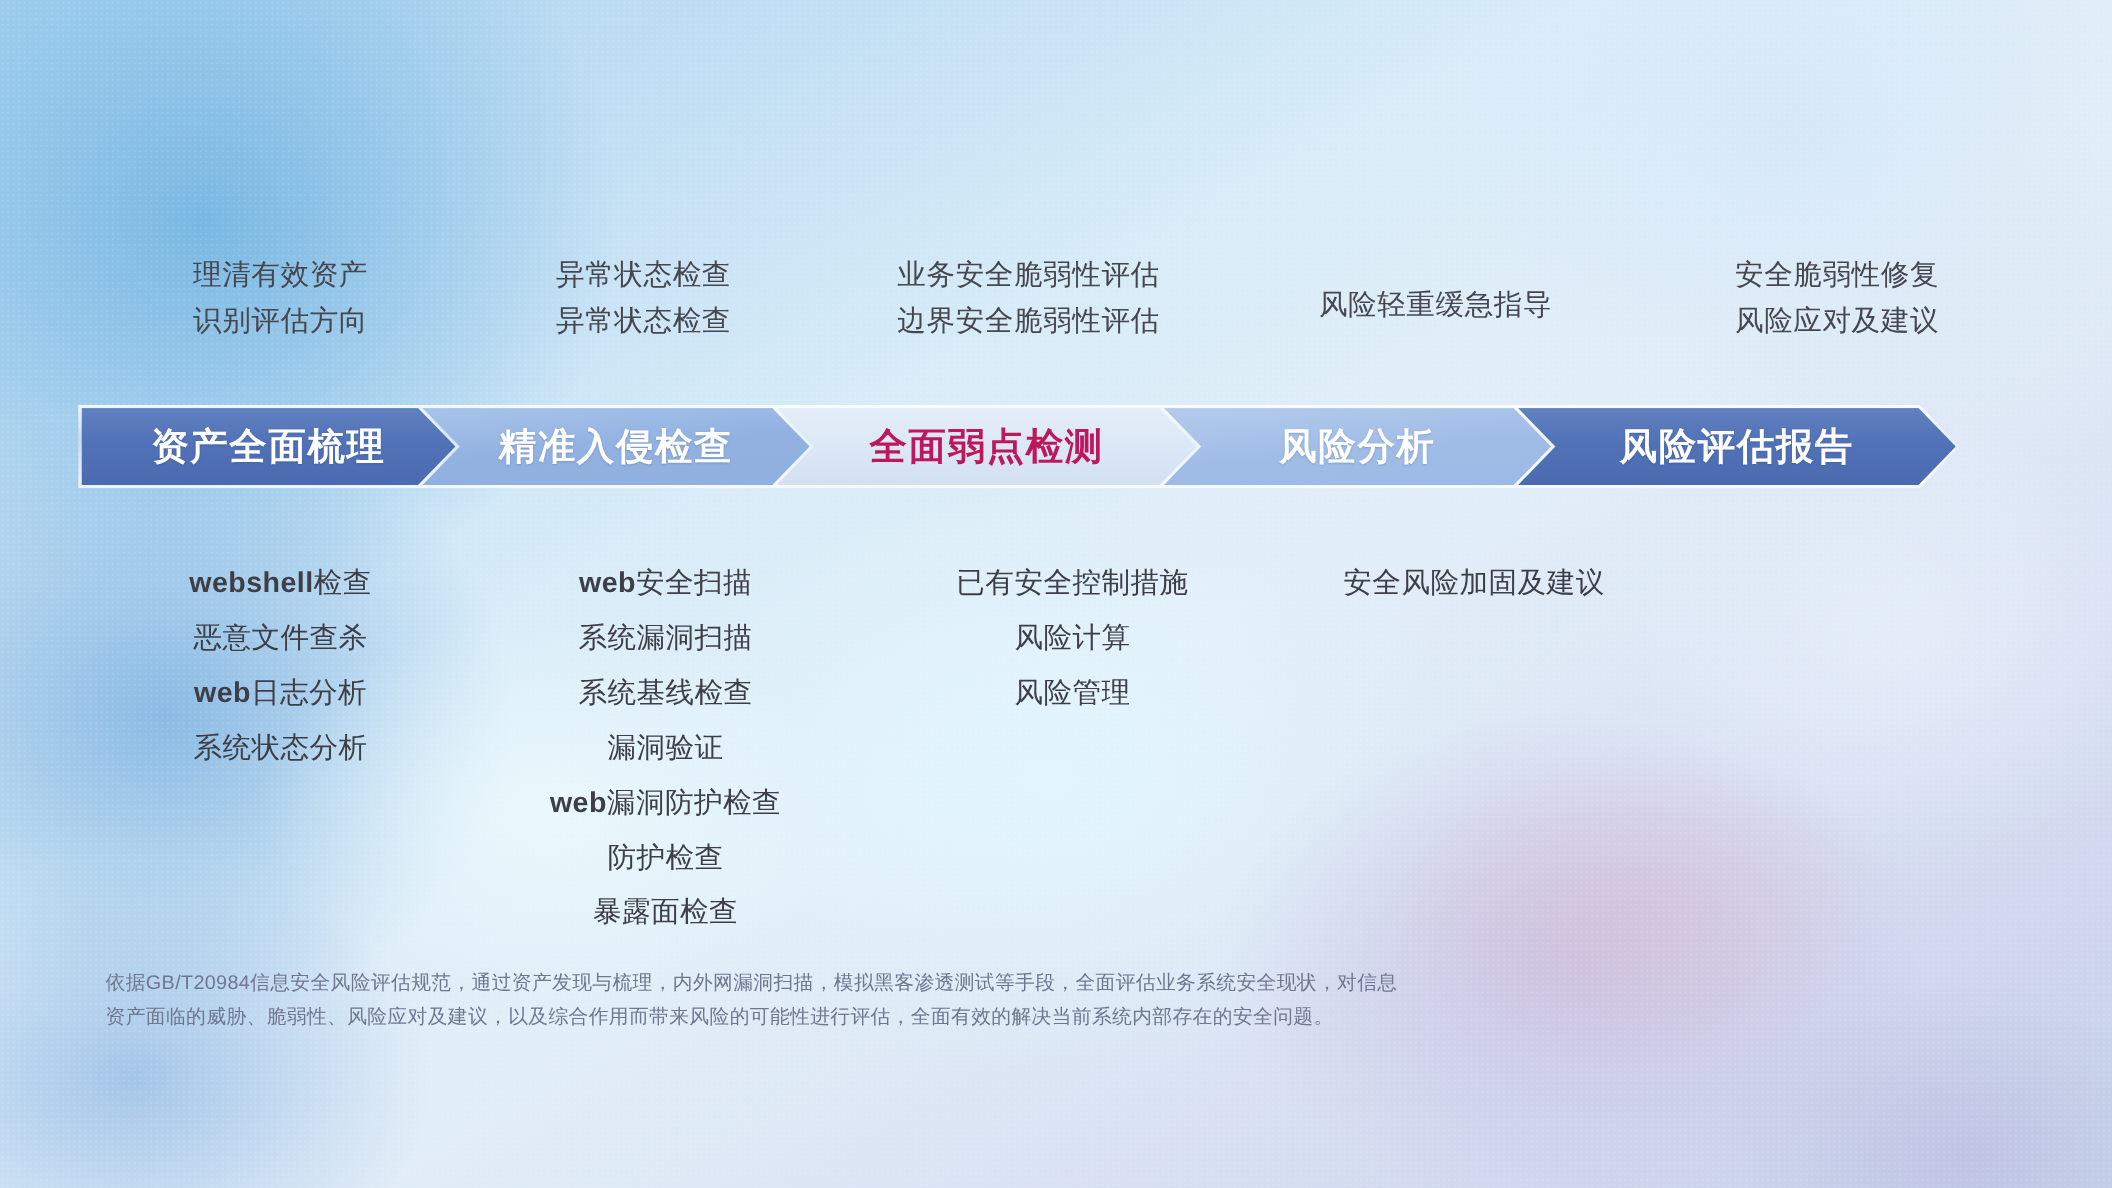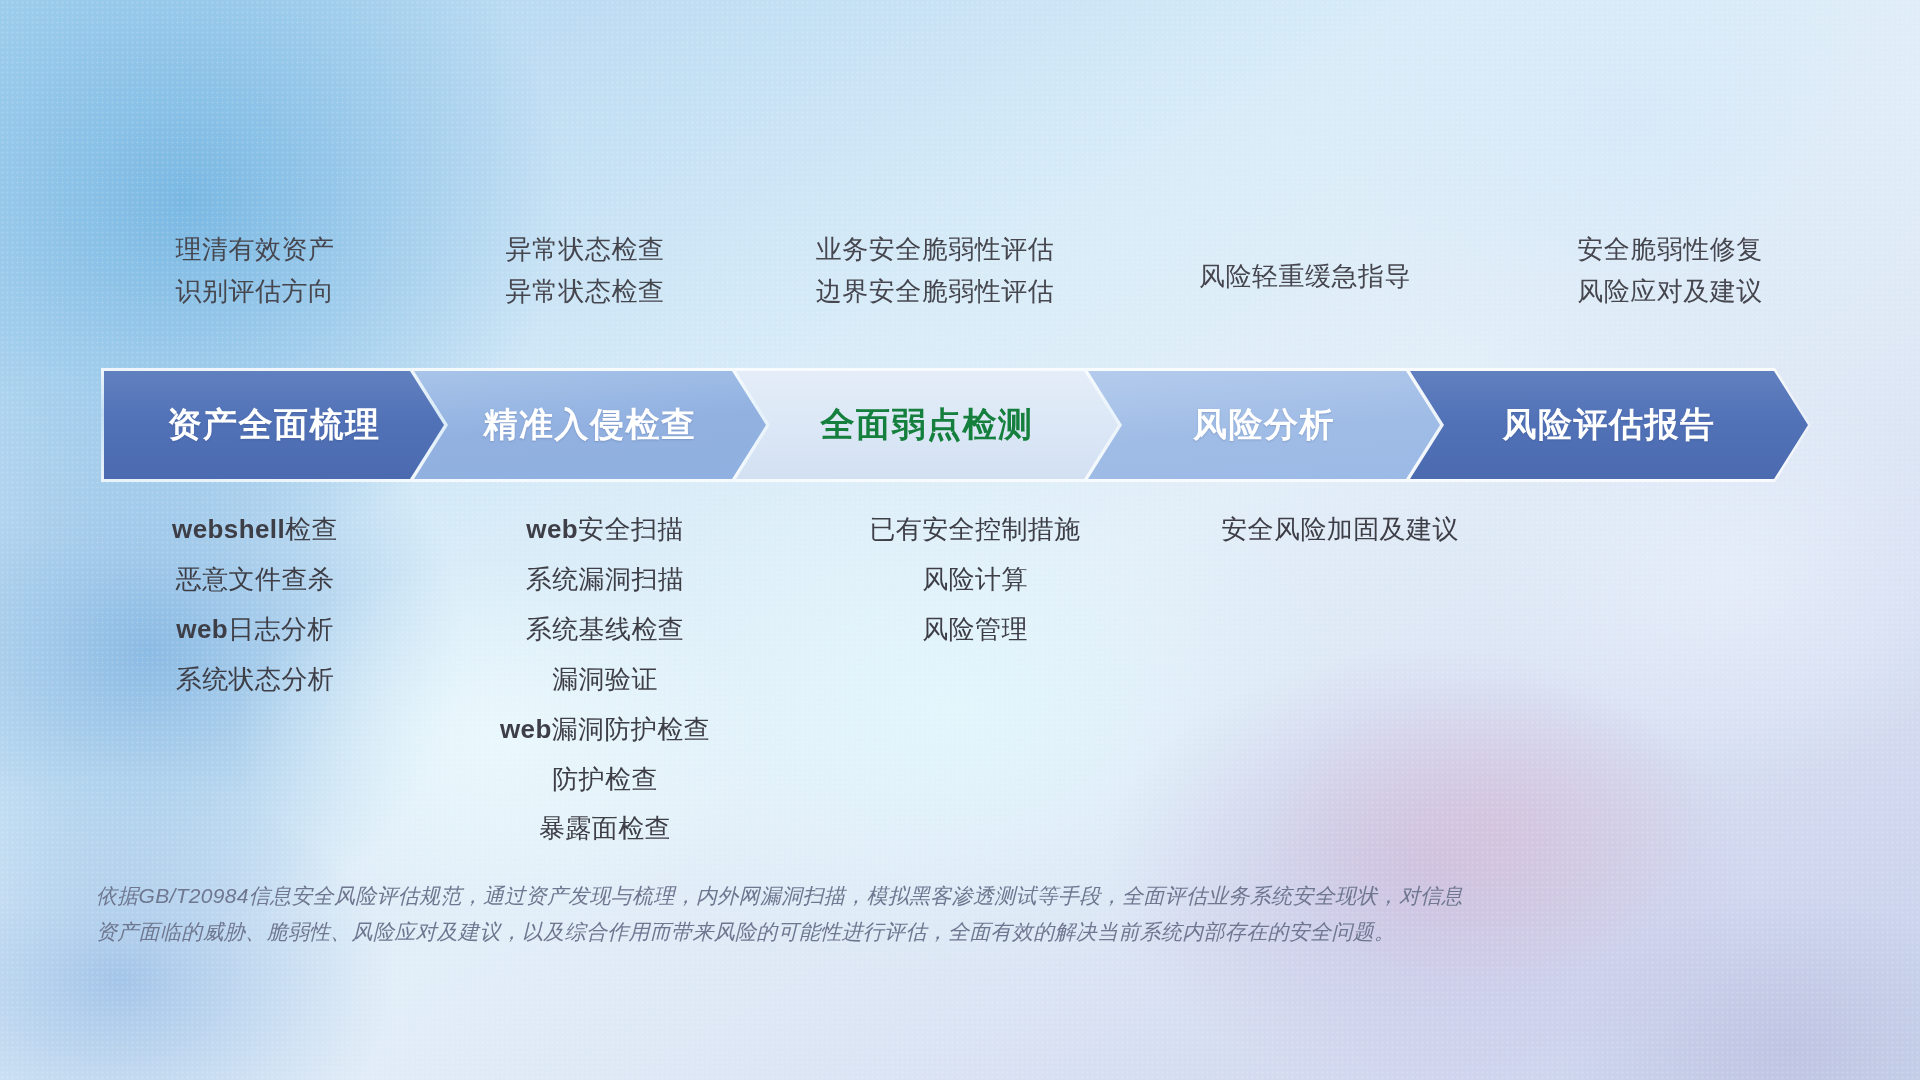--- a/index.html
+++ b/index.html
@@ -75,21 +75,21 @@
     display:flex;
   }
   .top-col { flex:0 0 auto; display:flex; flex-direction:column; align-items:center; }
   .top-col .line {
     font-size:26px; color:#46464f; line-height:1.62; letter-spacing:.5px;
     white-space:nowrap;
   }
 
   
   .band {
-    position:absolute; left:104px; top:371px; width:1762px; height:108px;
+    position:absolute; left:74px; top:371px; width:1762px; height:70px;
     display:flex; align-items:stretch;
   }
   .seg {
     position:relative; height:100%;
     display:flex; align-items:center; justify-content:center;
     margin-right:-30px;
   }
   .seg:last-child { margin-right:0; }
   .seg .body {
     position:absolute; inset:0;
@@ -112,37 +112,37 @@
     position:relative; z-index:3;
     font-size:34px; font-weight:bold; letter-spacing:1.5px;
     white-space:nowrap;
   }
   .seg.s1 .body { background:linear-gradient(180deg,#6180bf 0%,#5272b8 45%,#4b6ab0 100%); }
   .seg.s2 .body { background:linear-gradient(175deg,#a8c4e9 0%,#92b1e1 50%,#8fb0e0 100%); }
   .seg.s3 .body { background:linear-gradient(180deg,#e4edf8 0%,#dbe7f6 55%,#d2e0f2 100%); }
   .seg.s4 .body { background:linear-gradient(175deg,#b4cbec 0%,#9fbce6 55%,#9cbae6 100%); }
   .seg.s5 .body { background:linear-gradient(180deg,#6180bf 0%,#5272b8 45%,#4b6ab0 100%); }
   .seg .label.white { color:#ffffff; text-shadow:0 1px 2px rgba(40,60,110,.22); }
-  .seg .label.indigo { color:#15803d; }
+  .seg .label.indigo { color:#be185d; }
 
   
   .bottom-row {
     position:absolute; left:90px; top:505px; width:1760px;
     display:flex;
   }
   .bot-col { flex:0 0 auto; display:flex; flex-direction:column; align-items:center; }
   .bot-col .line {
     font-size:26px; color:#3e3e47; line-height:1.92; white-space:nowrap; letter-spacing:.4px;
   }
   .bot-col .line b { font-weight:bold; }
 
   
   .footer {
     position:absolute; left:96px; top:878px; width:1520px;
-    font-size:21px; line-height:1.72; color:#6f7790; letter-spacing:.3px;font-style:italic;
+    font-size:18px; line-height:1.72; color:#6f7790; letter-spacing:.3px;
   }
   .footer p { margin:0; }
 </style>
 </head>
 <body>
 
 <div id="bg">
   <div class="l bg-base"></div>
   <div class="l bg-b8"></div>
   <div class="l bg-b1"></div>

